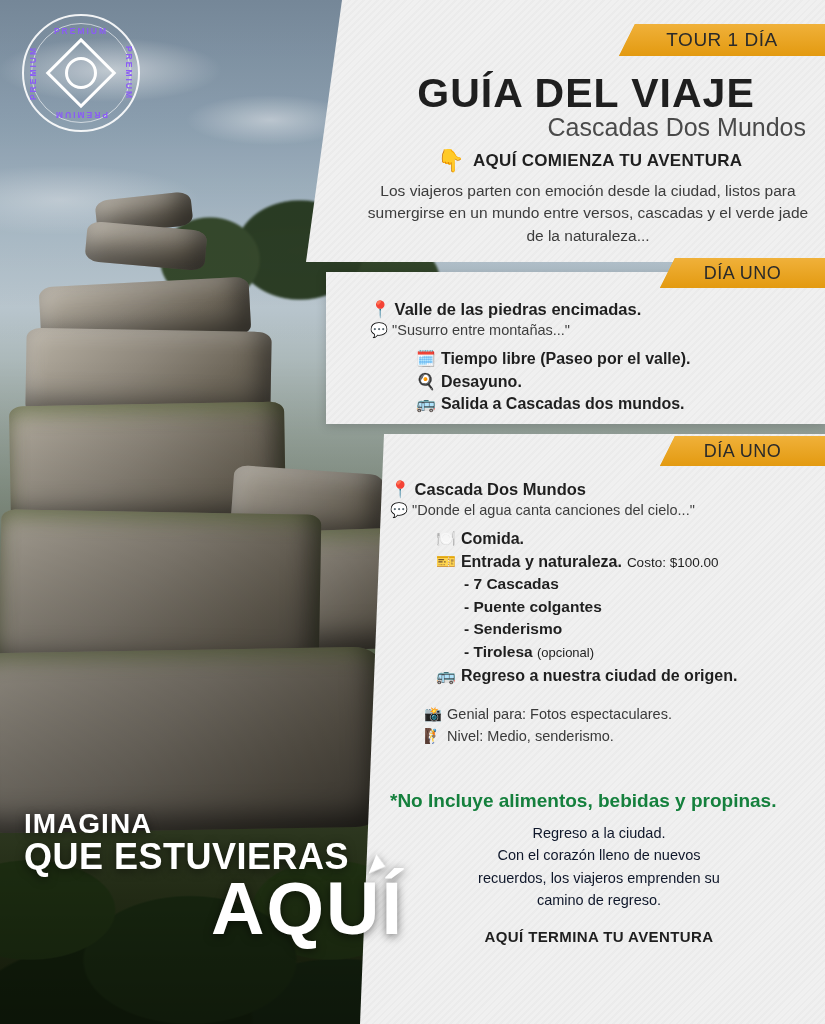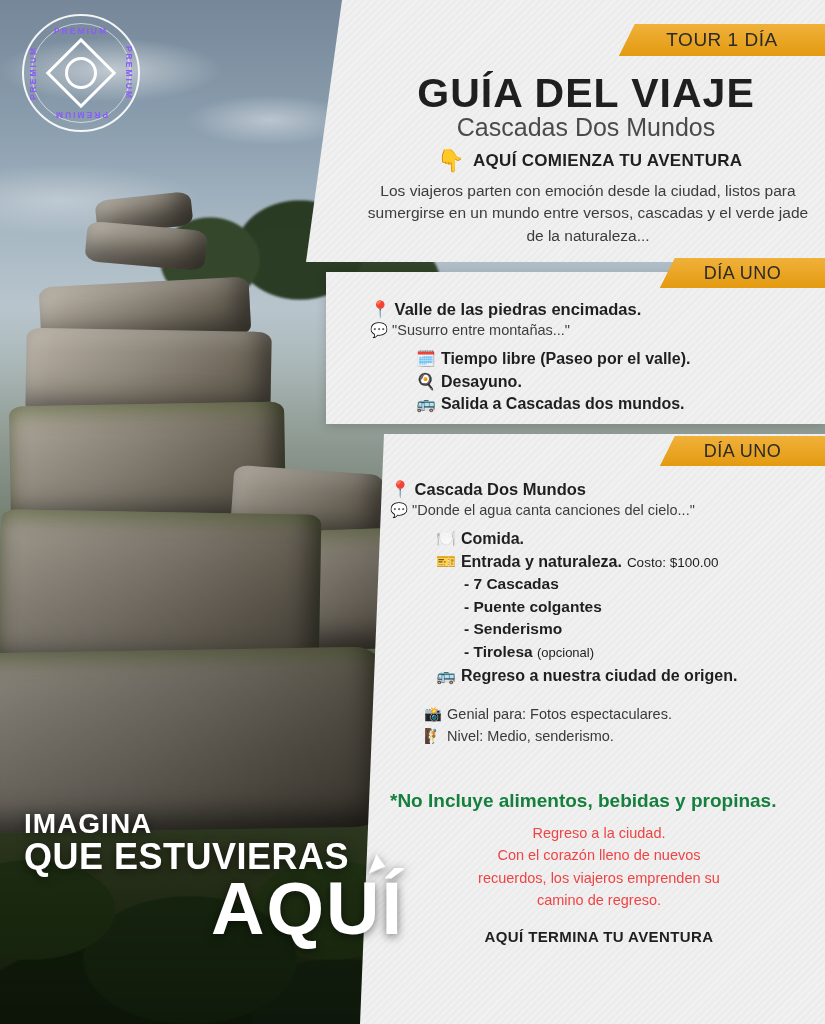--- a/index.html
+++ b/index.html
@@ -102,21 +102,21 @@
                  clip-path: polygon(15px 0, 165px 0, 165px 30px, 0 30px); }
 
   
   .title {
     position: absolute; left: 366px; top: 70px; width: 440px;
     text-align: center; font-size: 41px; font-weight: bold; letter-spacing: 1px;
     color: #1f1f1f;
   }
   .subtitle {
     position: absolute; left: 366px; top: 113px; width: 440px;
-    text-align: center; font-size: 25px; color: #4a4a4a; font-weight: normal;
+    text-align: right; font-size: 25px; color: #4a4a4a; font-weight: normal;
   }
   .adventure-row {
     position: absolute; left: 366px; top: 148px; width: 448px;
     display: flex; align-items: center; justify-content: center; gap: 8px;
   }
   .adventure-row .emoji { font-size: 22px; }
   .adventure-row .txt { font-size: 17px; font-weight: bold; color: #1f1f1f; letter-spacing: .3px; }
   .intro {
     position: absolute; left: 366px; top: 180px; width: 444px;
     text-align: center; font-size: 15.5px; line-height: 1.45; color: #3c3c3c;
@@ -132,21 +132,21 @@
   .sub .small { font-weight: normal; font-size: 13px; }
   .cost { font-weight: normal; font-size: 13.5px; }
   .meta { margin-top: 16px; margin-left: 34px; }
   .meta-line { display: flex; align-items: baseline; gap: 5px; font-size: 14.5px; color: #3a3a3a; line-height: 1.5; }
   .notice {
     position: absolute; left: 390px; top: 790px; width: 420px;
     font-size: 19px; color: #15803d; font-weight: bold;
   }
   .closing {
     position: absolute; left: 404px; top: 822px; width: 390px;
-    text-align: center; font-size: 14.5px; line-height: 1.55; color: #ef4444;
+    text-align: center; font-size: 14.5px; line-height: 1.55; color: #0f172a;
   }
   .closing-end {
     position: absolute; left: 404px; top: 928px; width: 390px;
     text-align: center; font-size: 15px; font-weight: bold; letter-spacing: .4px; color: #1f1f1f;
   }
 
   
   .imagina {
     position: absolute; left: 24px; top: 810px; width: 380px;
     color: #fff; font-weight: bold; line-height: .98;

